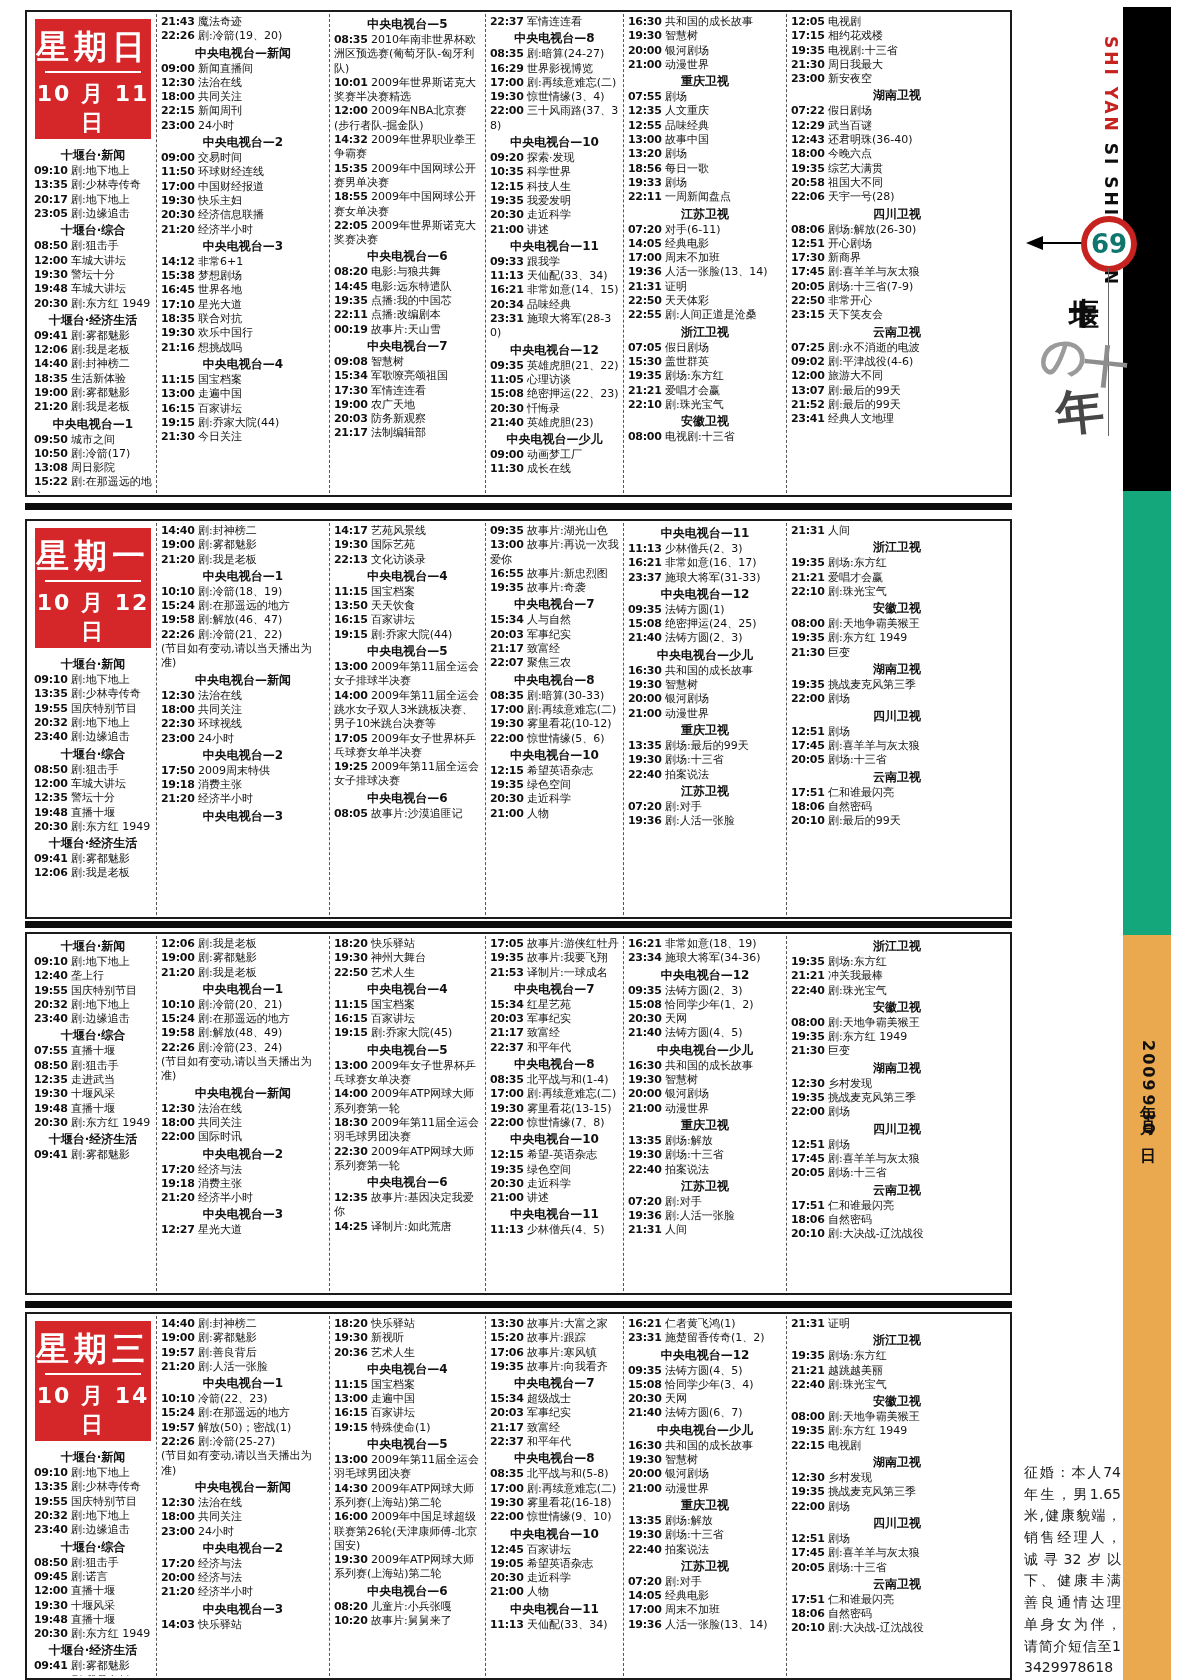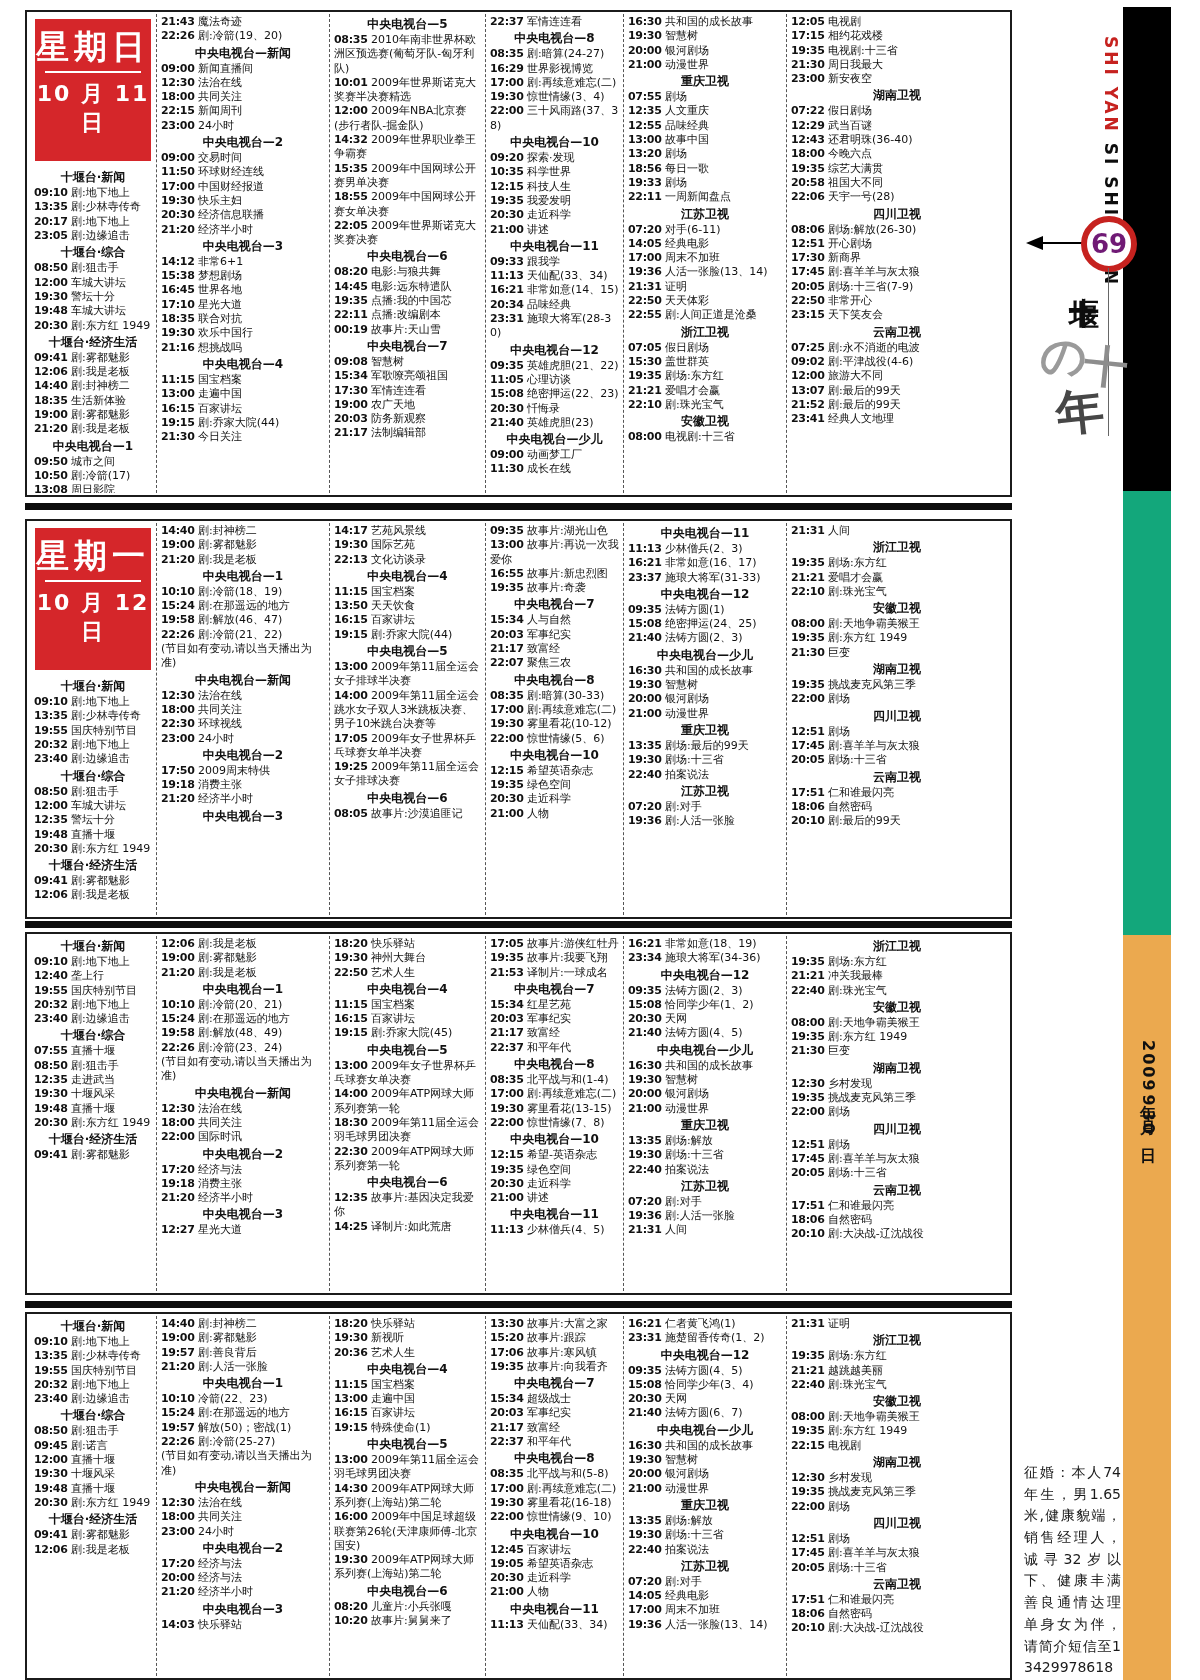--- a/index.html
+++ b/index.html
@@ -11,40 +11,40 @@
            padding:2px 3px;box-sizing:border-box;overflow:hidden;}
   .sec0{top:10px;height:487px;}
   .sec1{top:519px;height:400px;}
   .sec2{top:932px;height:363px;}
   .sec3{top:1312px;height:368px;}
   .divbar{position:absolute;left:25px;width:987px;height:7px;background:#0c0c0c;}
   .bar0{top:503px;} .bar1{top:921px;} .bar2{top:1301px;}
   .col{padding:1px 4px;overflow:hidden;font-size:11px;line-height:1.3;}
   .col + .col{border-left:1px dashed #555;}
   .daybox{background:var(--red,#d5262a);color:#fff;text-align:center;margin:4px 1px 7px;
-          padding:9px 0 24px;}
+          padding:9px 0 2px;}
   .dayname{font-size:33px;font-weight:bold;letter-spacing:5px;line-height:1.15;}
   .dayrule{width:82%;height:2px;background:#fff;margin:5px auto 7px;}
   .daydate{font-size:22px;font-weight:bold;letter-spacing:2px;}
   .chan{text-align:center;font-weight:bold;font-size:12px;line-height:1.5;white-space:nowrap;}
   .entry{white-space:normal;word-break:break-all;}
   .entry .tm{font-weight:bold;letter-spacing:-0.3px;}
   .note{font-weight:normal;}
   
   .bar-black,.bar-green,.bar-orange{position:absolute;left:1123px;width:48px;}
   .bar-black{top:7px;height:484px;background:#000;}
   .bar-green{top:491px;height:444px;background:#13a77b;}
   .bar-orange{top:935px;height:745px;background:#eba94f;}
   .masthead{position:absolute;left:1121px;top:36px;transform:rotate(90deg);
             transform-origin:left top;white-space:nowrap;font-weight:bold;font-size:17px;
             letter-spacing:3px;}
   .masthead .red{color:#c6221f;} .masthead .blk{color:#0d0d0d;}
   .circle69{position:absolute;left:1081px;top:216px;width:44px;height:44px;background:#fff;
             border:6px solid #c6221f;border-radius:50%;display:flex;align-items:center;
-            justify-content:center;font-size:26px;font-weight:bold;color:#701a75;}
+            justify-content:center;font-size:26px;font-weight:bold;color:#0f766e;}
   .arrow-line{position:absolute;left:1042px;top:242px;width:66px;height:2px;background:#000;}
   .arrow-head{position:absolute;left:1026px;top:236px;width:0;height:0;
               border-right:17px solid #000;border-top:7px solid transparent;
               border-bottom:7px solid transparent;}
   .thinrule{position:absolute;left:1108px;top:268px;width:1px;height:168px;background:#666;}
   .brand-city{position:absolute;left:1063px;top:273px;writing-mode:vertical-rl;
               font-size:30px;font-weight:900;letter-spacing:3px;color:#0d0d0d;}
   .brand-no{position:absolute;left:1040px;top:326px;font-size:46px;font-weight:bold;color:#9a9a9a;}
   .brand-ten{position:absolute;left:1084px;top:338px;font-size:44px;font-weight:bold;color:#8d8d8d;
              transform:rotate(6deg);}
@@ -483,20 +483,25 @@
         <div class="entry"><span class="tm">17:45</span><span> 剧:喜羊羊与灰太狼</span></div>
         <div class="entry"><span class="tm">20:05</span><span> 剧场:十三省</span></div>
         <div class="chan">云南卫视</div>
         <div class="entry"><span class="tm">17:51</span><span> 仁和谁最闪亮</span></div>
         <div class="entry"><span class="tm">18:06</span><span> 自然密码</span></div>
         <div class="entry"><span class="tm">20:10</span><span> 剧:大决战-辽沈战役</span></div>
       </div>
     </div>
     <div class="section sec3">
       <div class="col">
+        <div class="daybox">
+          <div class="dayname">星期三</div>
+          <div class="dayrule"></div>
+          <div class="daydate">10 月 14 日</div>
+        </div>
         <div class="chan">十堰台·新闻</div>
         <div class="entry"><span class="tm">09:10</span><span> 剧:地下地上</span></div>
         <div class="entry"><span class="tm">13:35</span><span> 剧:少林寺传奇</span></div>
         <div class="entry"><span class="tm">19:55</span><span> 国庆特别节目</span></div>
         <div class="entry"><span class="tm">20:32</span><span> 剧:地下地上</span></div>
         <div class="entry"><span class="tm">23:40</span><span> 剧:边缘追击</span></div>
         <div class="chan">十堰台·综合</div>
         <div class="entry"><span class="tm">08:50</span><span> 剧:狙击手</span></div>
         <div class="entry"><span class="tm">09:45</span><span> 剧:诺言</span></div>
         <div class="entry"><span class="tm">12:00</span><span> 直播十堰</span></div>

